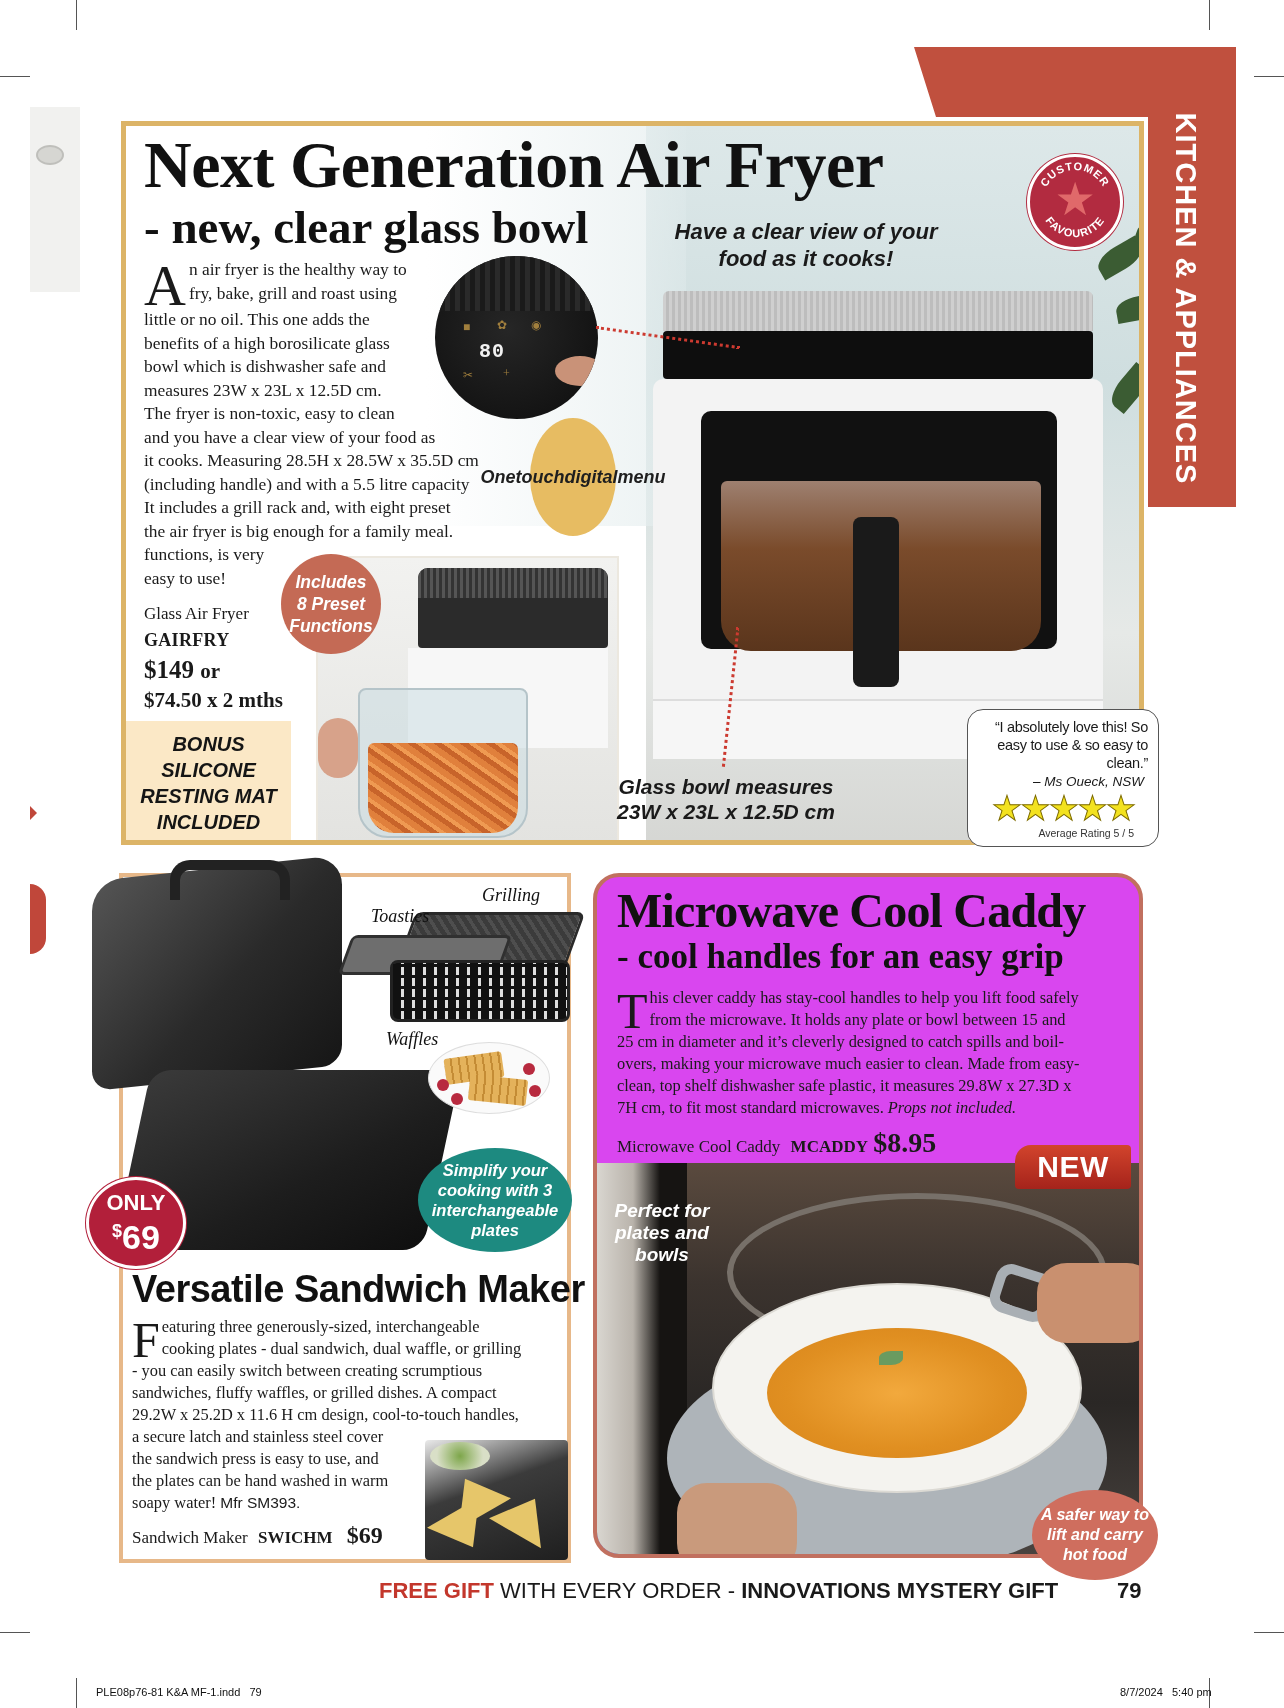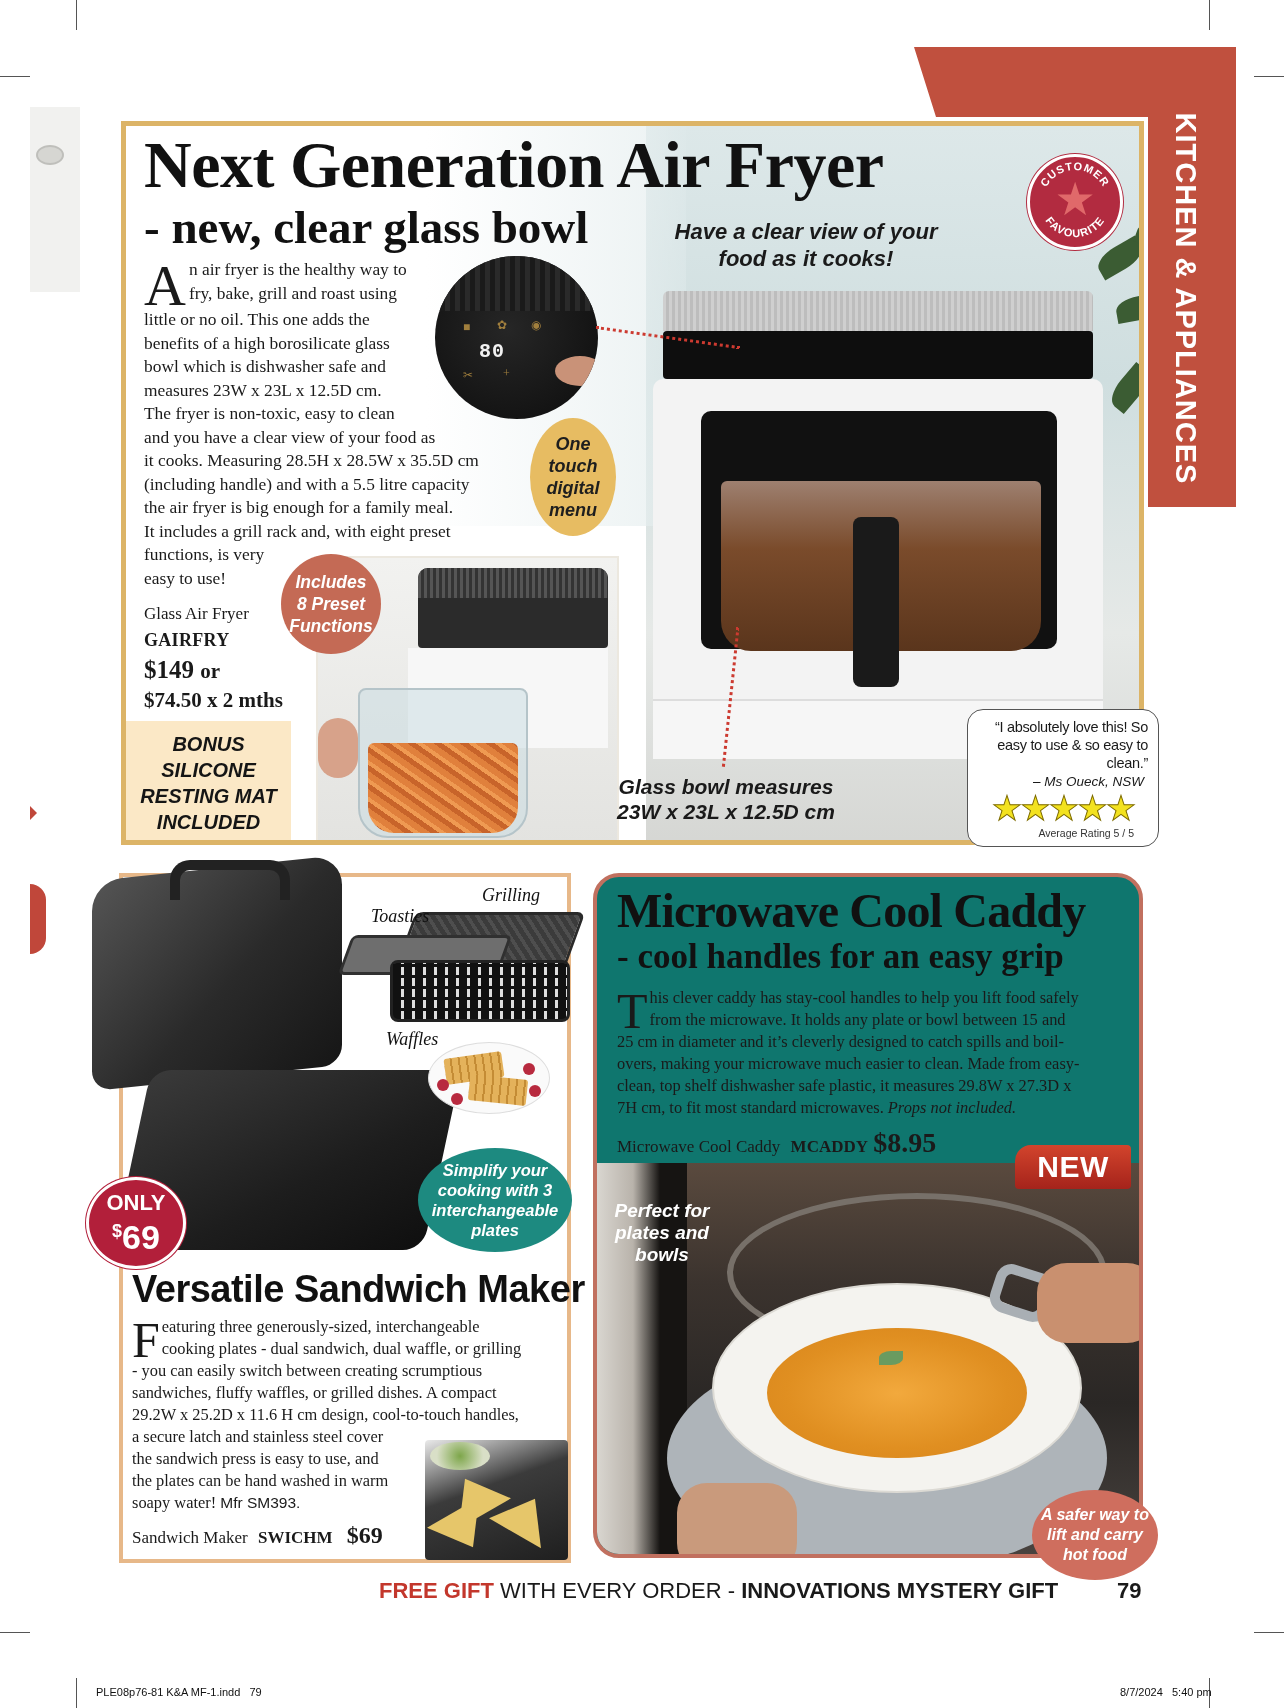--- a/index.html
+++ b/index.html
@@ -45,21 +45,21 @@
   .bonus-box { position: absolute; left: 0; top: 595px; width: 165px; height: 124px; background: #fbe8c6; display: flex; flex-direction: column; align-items: center; justify-content: center; }
   .bonus-box div { font-family: "Liberation Sans", sans-serif; font-style: italic; font-weight: bold; font-size: 20px; line-height: 26px; color: #151515; text-align: center; }
 
   
   .control-circle { position: absolute; left: 309px; top: 130px; width: 163px; height: 163px; border-radius: 50%; background: radial-gradient(circle at 45% 45%, #262626 0%, #141414 70%, #0a0a0a 100%); overflow: hidden; }
   .control-circle .ridges { position: absolute; left: 0; top: 0; width: 100%; height: 55px; background: repeating-linear-gradient(90deg, #2a2a2a 0 5px, #1a1a1a 5px 10px); }
   .control-circle .display { position: absolute; left: 44px; top: 84px; font-family: "Liberation Mono", monospace; font-weight: bold; font-size: 20px; color: #f1f1f1; letter-spacing: 1px; }
   .control-circle .ico { position: absolute; color: #a17f3d; font-size: 12px; }
   .control-circle .finger { position: absolute; left: 120px; top: 100px; width: 50px; height: 30px; border-radius: 50%; background: #c99278; }
 
-  .touch-oval { position: absolute; left: 404px; top: 292px; width: 86px; height: 118px; border-radius: 50%; background: #e7bc62; display: flex; flex-direction: column; align-items: center; justify-content: center; }
+  .touch-oval { position: absolute; left: 404px; top: 292px; width: 86px; height: 118px; border-radius: 50%; background: #e7bc62; display: flex; flex-direction: row; align-items: center; justify-content: center; }
   .touch-oval div { font-family: "Liberation Sans", sans-serif; font-style: italic; font-weight: bold; font-size: 18px; line-height: 22px; color: #1e1e1e; }
 
   .preset-circle { position: absolute; left: 155px; top: 428px; width: 100px; height: 100px; border-radius: 50%; background: #c46a55; display: flex; flex-direction: column; align-items: center; justify-content: center; }
   .preset-circle div { font-family: "Liberation Sans", sans-serif; font-style: italic; font-weight: bold; font-size: 17.5px; line-height: 22px; color: #fff; }
 
   .clear-view { position: absolute; left: 540px; top: 92px; width: 280px; text-align: center; font-family: "Liberation Sans", sans-serif; font-style: italic; font-weight: bold; font-size: 22px; line-height: 27px; color: #1a1a1a; }
 
   .fav-badge { position: absolute; left: 901px; top: 28px; width: 96px; height: 96px; border-radius: 50%; background: #b22b40; border: 3px solid #fff; box-shadow: 0 0 0 1px #b22b40; }
   .fav-badge .star { position: absolute; left: 22px; top: 20px; width: 46px; height: 46px; font-size: 46px; line-height: 46px; color: #e0696a; text-align: center; }
   .fav-badge svg { position: absolute; left: 0; top: 0; }
@@ -125,21 +125,21 @@
   .sm-text .narrow { width: 285px; }
   .sm-text .mfr { font-family: "Liberation Sans", sans-serif; font-size: 15.5px; }
   .sm-order { position: absolute; left: 132px; top: 1522px; font-size: 17px; }
   .sm-order .code { font-weight: bold; font-size: 17px; margin-left: 6px; }
   .sm-order .price { font-weight: bold; font-size: 24px; margin-left: 10px; }
   .sm-inset { position: absolute; left: 425px; top: 1440px; width: 143px; height: 120px; background: linear-gradient(160deg, #eaeaea 0%, #3b3b3b 40%, #1f1f1f 100%); border-radius: 4px; overflow: hidden; }
   .sm-inset .salad { position: absolute; left: 5px; top: 2px; width: 60px; height: 28px; border-radius: 50%; background: radial-gradient(circle, #7da64a 0%, #d9dfc7 70%); }
   .sm-inset .tri { position: absolute; width: 0; height: 0; border-left: 30px solid transparent; border-right: 30px solid transparent; border-bottom: 40px solid #e6c66a; }
 
   
-  .mw-panel { position: absolute; left: 593px; top: 873px; width: 550px; height: 685px; border: 4px solid #c1705f; border-radius: 26px; background: #0f766e; overflow: hidden; }
+  .mw-panel { position: absolute; left: 593px; top: 873px; width: 550px; height: 685px; border: 4px solid #c1705f; border-radius: 26px; background: #d946ef; overflow: hidden; }
   .mw-title { position: absolute; left: 20px; top: 7px; font-family: "Liberation Serif", serif; font-weight: bold; font-size: 48px; line-height: 54px; letter-spacing: -0.8px; color: #111; }
   .mw-subtitle { position: absolute; left: 20px; top: 60px; font-family: "Liberation Serif", serif; font-weight: bold; font-size: 35px; line-height: 40px; color: #111; }
   .mw-text { position: absolute; left: 20px; top: 110px; width: 512px; font-size: 16.4px; line-height: 22px; color: #1a1a1a; }
   .mw-text .drop { float: left; font-size: 50px; line-height: 38px; padding-top: 5px; margin-right: 2px; }
   .mw-text em { font-style: italic; }
   .mw-order { position: absolute; left: 20px; top: 250px; font-size: 17px; }
   .mw-order .code { font-weight: bold; margin-left: 6px; text-align: center; }
   .mw-order .price { font-weight: bold; font-size: 28px; margin-left: 1px; }
   .mw-photo { position: absolute; left: 0; top: 286px; width: 550px; height: 400px; background: linear-gradient(180deg, #5a4a3e 0%, #3b332e 30%, #2a2725 60%, #4a4440 100%); }
   .mw-photo .oven-left { position: absolute; left: 0; top: 0; width: 90px; height: 400px; background: linear-gradient(90deg, #d9d6d0 0%, #b9b3ab 40%, #161412 70%); }
@@ -222,22 +222,22 @@
     <div>n air fryer is the healthy way to</div>
     <div>fry, bake, grill and roast using</div>
     <div style="clear:left;">little or no oil. This one adds the</div>
     <div>benefits of a high borosilicate glass</div>
     <div>bowl which is dishwasher safe and</div>
     <div>measures 23W x 23L x 12.5D cm.</div>
     <div>The fryer is non-toxic, easy to clean</div>
     <div class="l2">and you have a clear view of your food as</div>
     <div class="l2">it cooks. Measuring 28.5H x 28.5W x 35.5D cm</div>
     <div class="l2">(including handle) and with a 5.5 litre capacity</div>
+    <div class="l2">It includes a grill rack and, with eight preset</div>
     <div class="l2">the air fryer is big enough for a family meal.</div>
-    <div class="l2">It includes a grill rack and, with eight preset</div>
     <div>functions, is very</div>
     <div>easy to use!</div>
   </div>
 
   <div class="af-product-name">Glass Air Fryer</div>
   <div class="af-code">GAIRFRY</div>
   <div class="af-price">
     <span>$149</span>
     <span class="or">or</span>
   </div>

